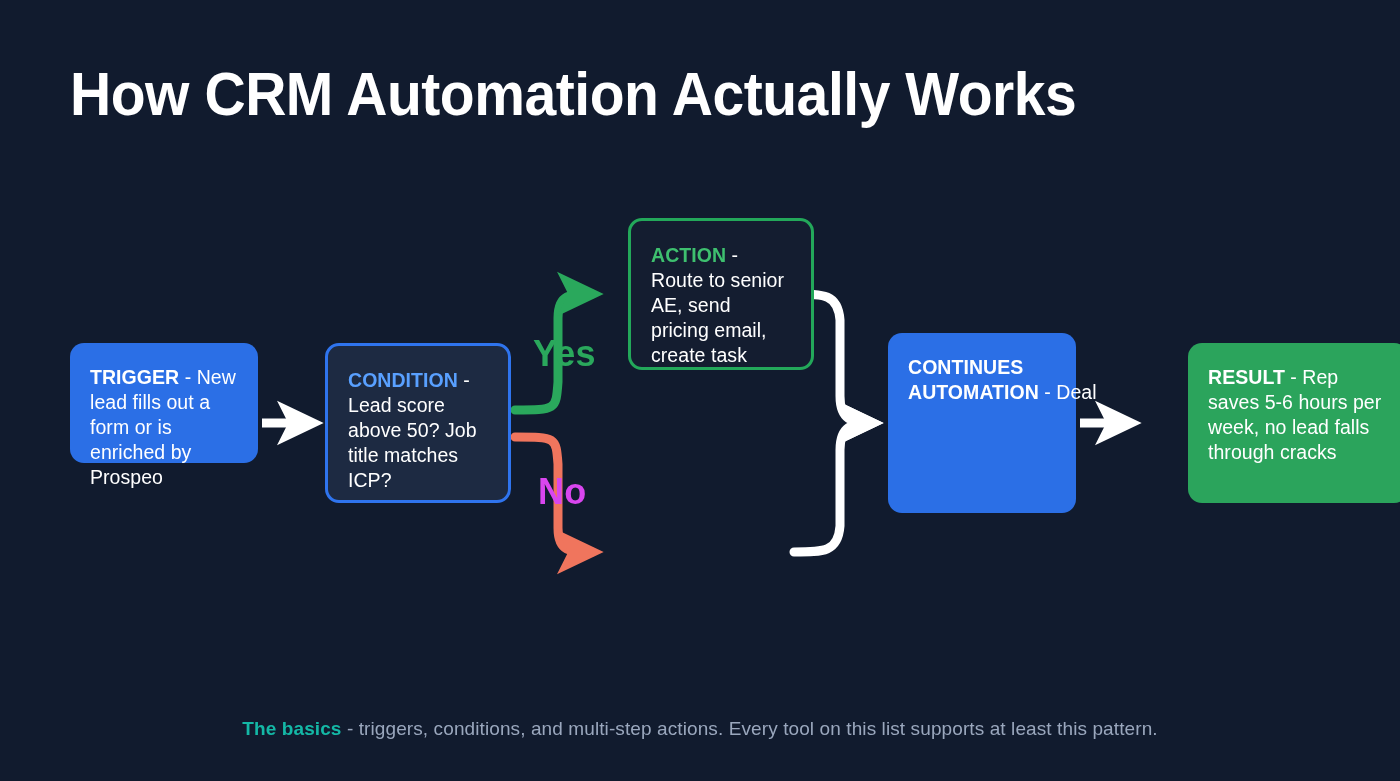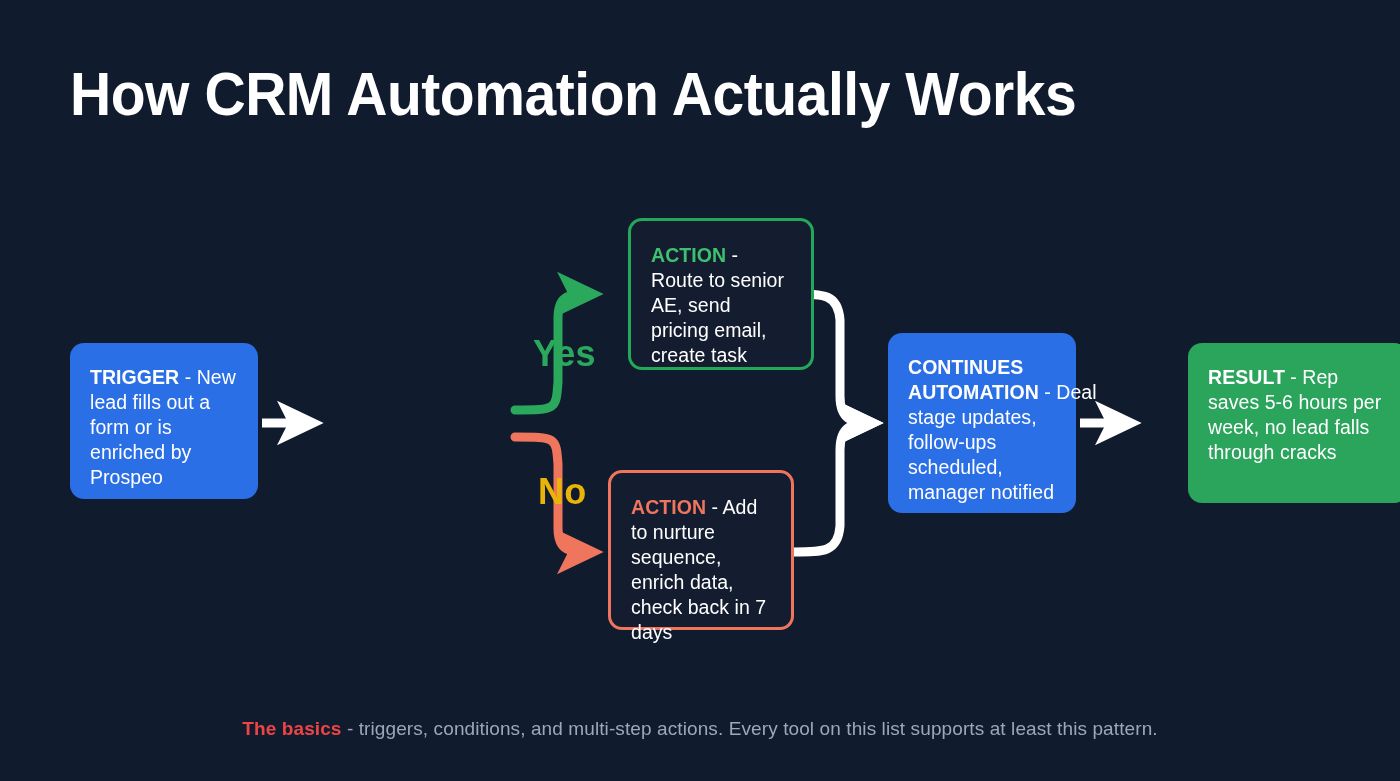--- a/index.html
+++ b/index.html
@@ -68,53 +68,53 @@
   }
   .node-outline-red {
     background: #141d30;
     border: 3px solid #f0755d;
   }
   .tag-blue  { color: #59a0ff; }
   .tag-green { color: #3ec06f; }
   .tag-red   { color: #f0755d; }
   .tag-white { color: #ffffff; }
 
-  #node-trigger   { left: 70px;   top: 343px; width: 188px; height: 156px; }
+  #node-trigger   { left: 70px;   top: 343px; width: 188px; height: 120px; }
   #node-condition { left: 325px;  top: 343px; width: 186px; height: 160px; }
   #node-action-yes{ left: 608px;  top: 218px; width: 186px; height: 152px; margin-left: 20px; }
   #node-action-no { left: 608px;  top: 470px; width: 186px; height: 160px; }
   #node-continues { left: 888px;  top: 333px; width: 188px; height: 180px; }
   #node-result    { left: 1142px; top: 343px; width: 220px; height: 160px; margin-left: 46px; }
 
   #node-continues .body { white-space: nowrap; }
   #node-continues .wrapline { white-space: normal; }
 
   .branch-label {
     position: absolute;
     font-weight: 700;
     font-size: 36px;
     letter-spacing: 0.2px;
   }
   #label-yes { left: 533px; top: 333px; color: #2aa85c; }
-  #label-no  { left: 538px; top: 471px; color: #eab308; }
+  #label-no  { left: 538px; top: 471px; color: #d946ef; }
 
   #footer {
     position: absolute;
     left: 0;
     top: 718px;
     width: 1400px;
     text-align: center;
     font-family: "Liberation Sans Narrow", "Liberation Sans", sans-serif;
     font-size: 19px;
     color: #9aa7bd;
     letter-spacing: 0.1px;
   }
   #footer .lead {
     font-weight: 700;
-    color: #ef4444;
+    color: #14b8a6;
   }
 </style>
 </head>
 <body>
 
 <div id="stage">
 
   <div id="title">How CRM Automation Actually Works</div>
 
   <svg id="connectors" viewBox="0 0 1400 781" width="1400" height="781" xmlns="http://www.w3.org/2000/svg">
@@ -140,35 +140,34 @@
 
     <path d="M 794 552 C 824 552 838 552 840 526 L 840 450 C 840 426 852 423 872 423" stroke="#ffffff" stroke-width="9" fill="none" stroke-linecap="round" stroke-linejoin="round" marker-end="url(#arrow-white)"></path>
 
     <path d="M 1080 423 L 1130 423" stroke="#ffffff" stroke-width="9" fill="none" marker-end="url(#arrow-white)"></path>
   </svg>
 
   <div class="node node-fill-blue" id="node-trigger">
     <span class="tag tag-white">TRIGGER</span><span> - New lead fills out a form or is enriched by Prospeo</span>
   </div>
 
+  <div class="node node-outline-blue" id="node-condition">
+    <span class="tag tag-blue">CONDITION</span><span> - Lead score above 50? Job title matches ICP?</span>
+  </div>
 
   <div class="node node-outline-green" id="node-action-yes">
     <span class="tag tag-green">ACTION</span><span> - Route to senior AE, send pricing email, create task</span>
   </div>
 
-  <div class="node node-outline-red" id="node-action-no">
-    <span class="tag tag-red">ACTION</span><span> - Add to nurture sequence, enrich data, check back in 7 days</span>
-  </div>
 
   <div class="node node-fill-blue" id="node-continues">
     <div class="body">
       <span class="tag tag-white">CONTINUES</span><br>
       <span class="tag tag-white">AUTOMATION</span><span> - Deal</span>
     </div>
-    <div class="wrapline">stage updates, follow-ups scheduled, manager notified</div>
   </div>
 
   <div class="node node-fill-green" id="node-result">
     <span class="tag tag-white">RESULT</span><span> - Rep saves 5-6 hours per week, no lead falls through cracks</span>
   </div>
 
   <div class="branch-label" id="label-yes">Yes</div>
   <div class="branch-label" id="label-no">No</div>
 
   <div id="footer">

